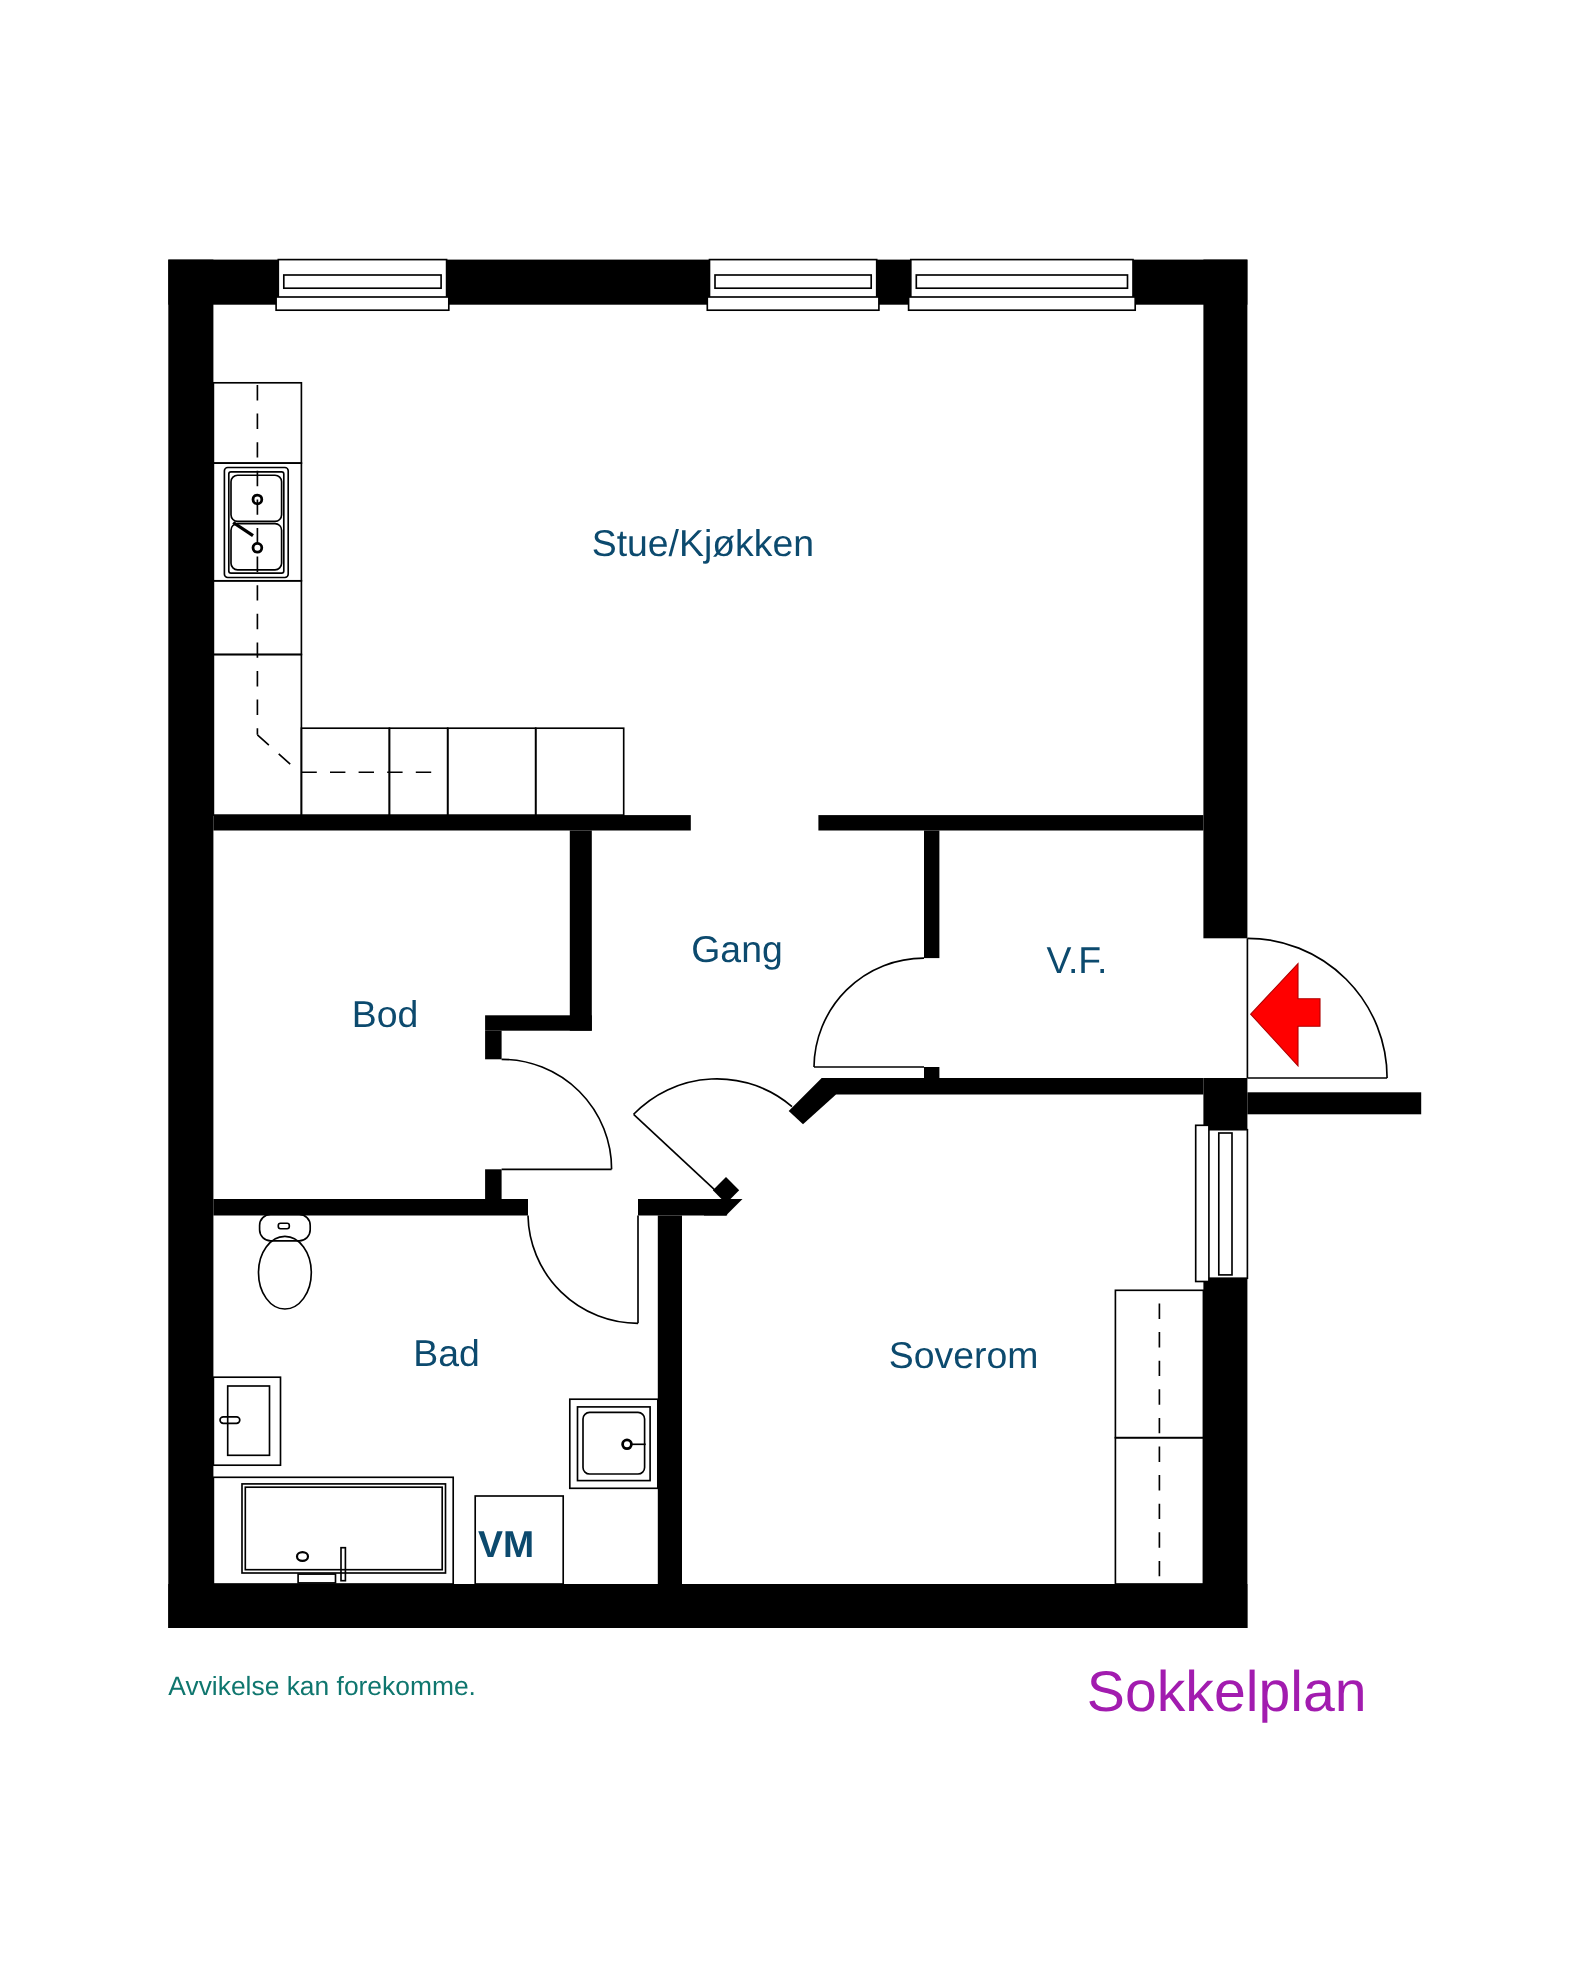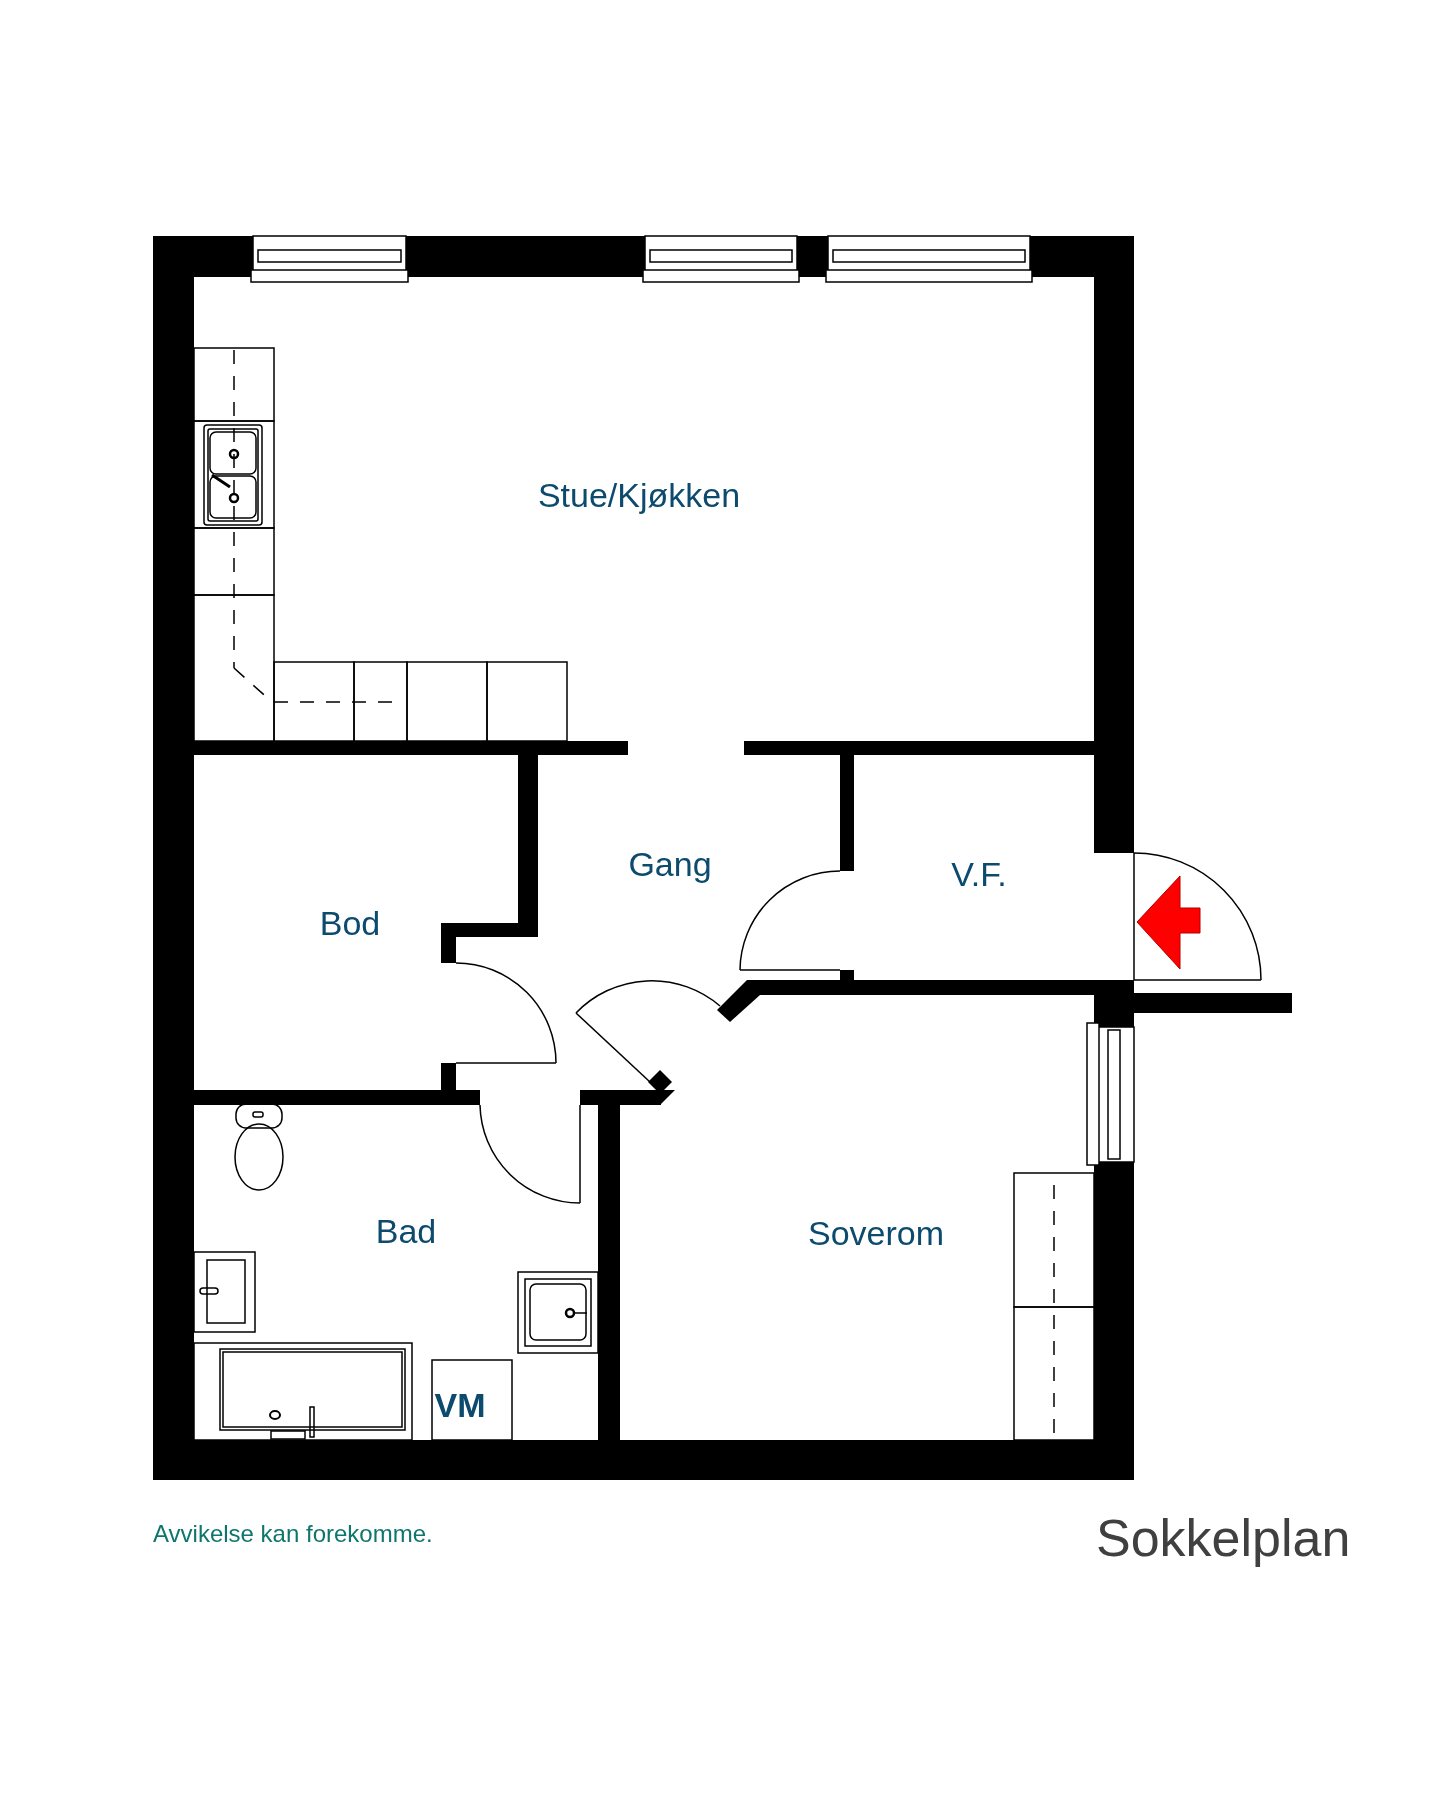--- a/index.html
+++ b/index.html
@@ -1,21 +1,21 @@
 <!DOCTYPE html>
 <html><head>
 <meta charset="utf-8">
 <style>
   html, body { margin:0; padding:0; background:#ffffff; }
   body { width:1440px; height:1800px; position:relative; overflow:hidden; font-family:"Liberation Sans", sans-serif; }
   #plan { position:absolute; left:0; top:0; width:1440px; height:1800px; }
   .lbl { position:absolute; color:#0c4a6e; white-space:nowrap; font-family:"Liberation Sans", sans-serif; transform:translate(-50%,-50%); }
   .room-label { font-size:34px; }
   .note { position:absolute; left:153px; top:1520px; font-size:24px; color:#0f766e; }
-  .title { position:absolute; left:1096px; top:1508px; font-size:52px; color:#404040; }
+  .title { position:absolute; left:988px; top:1508px; font-size:52px; color:#a21caf; }
 </style>
 </head>
 <body>
 
 <svg id="plan" viewBox="0 0 1440 1800" xmlns="http://www.w3.org/2000/svg">
 
   <g fill="#000">
 
     <rect x="153" y="236" width="100" height="41"></rect>
     <rect x="406" y="236" width="239" height="41"></rect>

